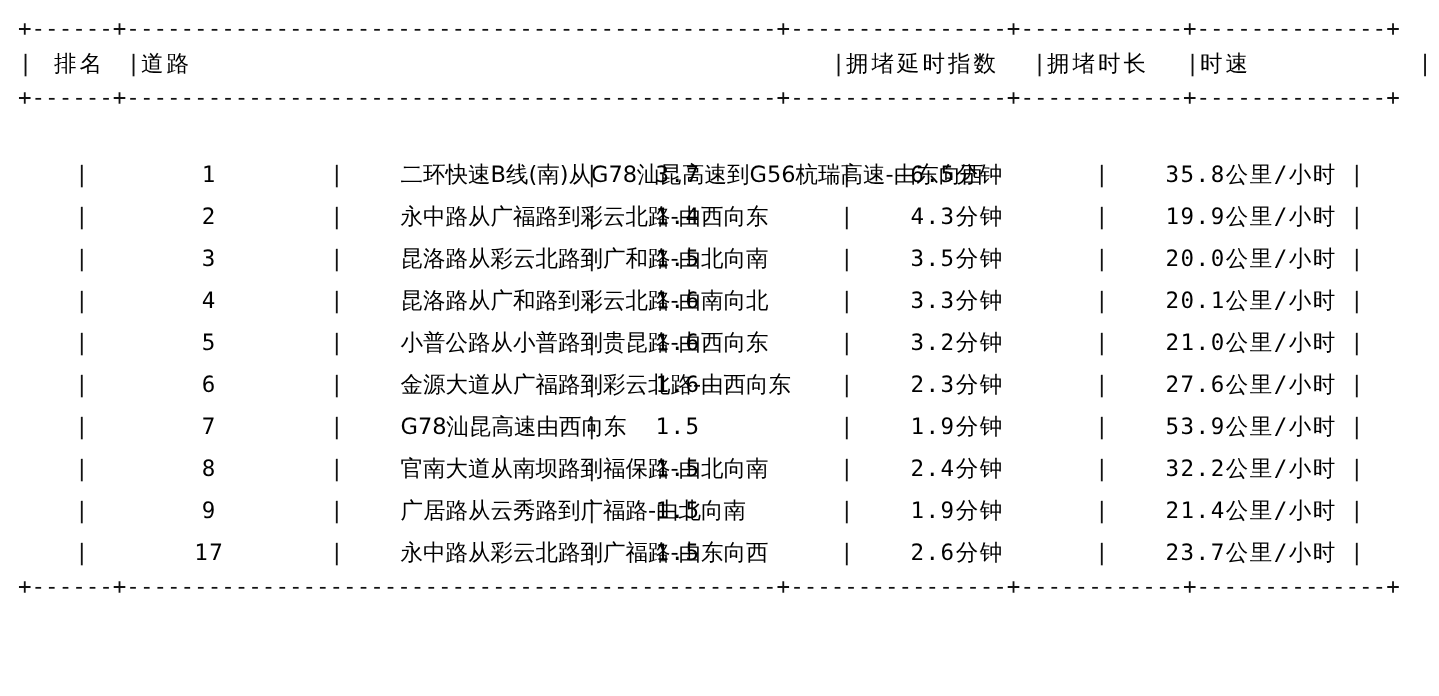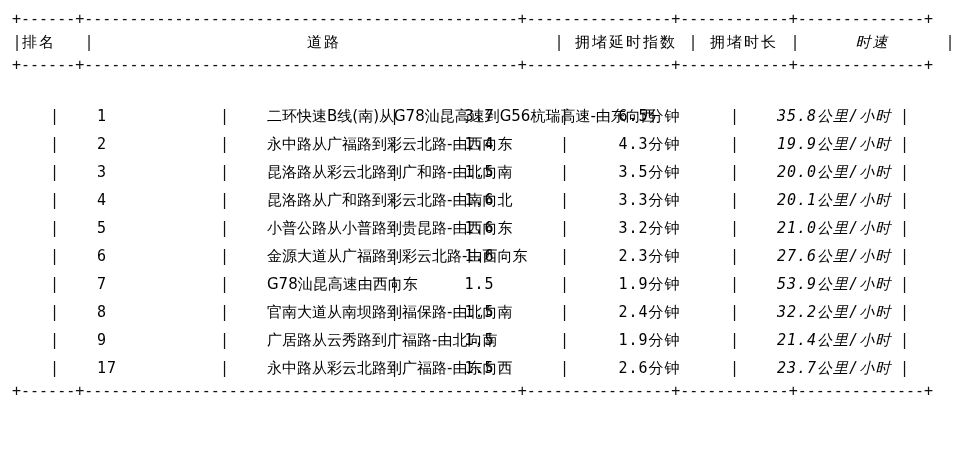--- a/index.html
+++ b/index.html
@@ -40,25 +40,25 @@
     line-height: 28px;
     vertical-align: middle;
     white-space: nowrap;
   }
   .bar {
     width: 10px;
     text-align: center;
     font-family: "DejaVu Sans Mono", "Liberation Mono", monospace;
     color: #111;
   }
-  .c-rank   { width: 62px;  }
-  .c-road   { width: 460px; text-align: center; }
-  .c-index  { width: 124px; text-align: center; }
-  .c-dur    { width: 92px;  text-align: center; }
-  .c-speed  { width: 145px; text-align: center; font-style: italic; }
+  .c-rank   { width: 62px;  text-align: center; }
+  .c-road   { width: 460px; text-align: left; }
+  .c-index  { width: 124px; }
+  .c-dur    { width: 92px;  }
+  .c-speed  { width: 145px; text-align: left; }
   .hdr td {
     line-height: 34px;
     font-family: "DejaVu Sans", "Liberation Sans", sans-serif;
   }
   .hdr .c-rank, .hdr .c-road, .hdr .c-index, .hdr .c-dur, .hdr .c-speed {
     letter-spacing: 2px;
   }
   .body-row td {
     font-family: "DejaVu Sans", "Liberation Sans", sans-serif;
     line-height: 29px;

